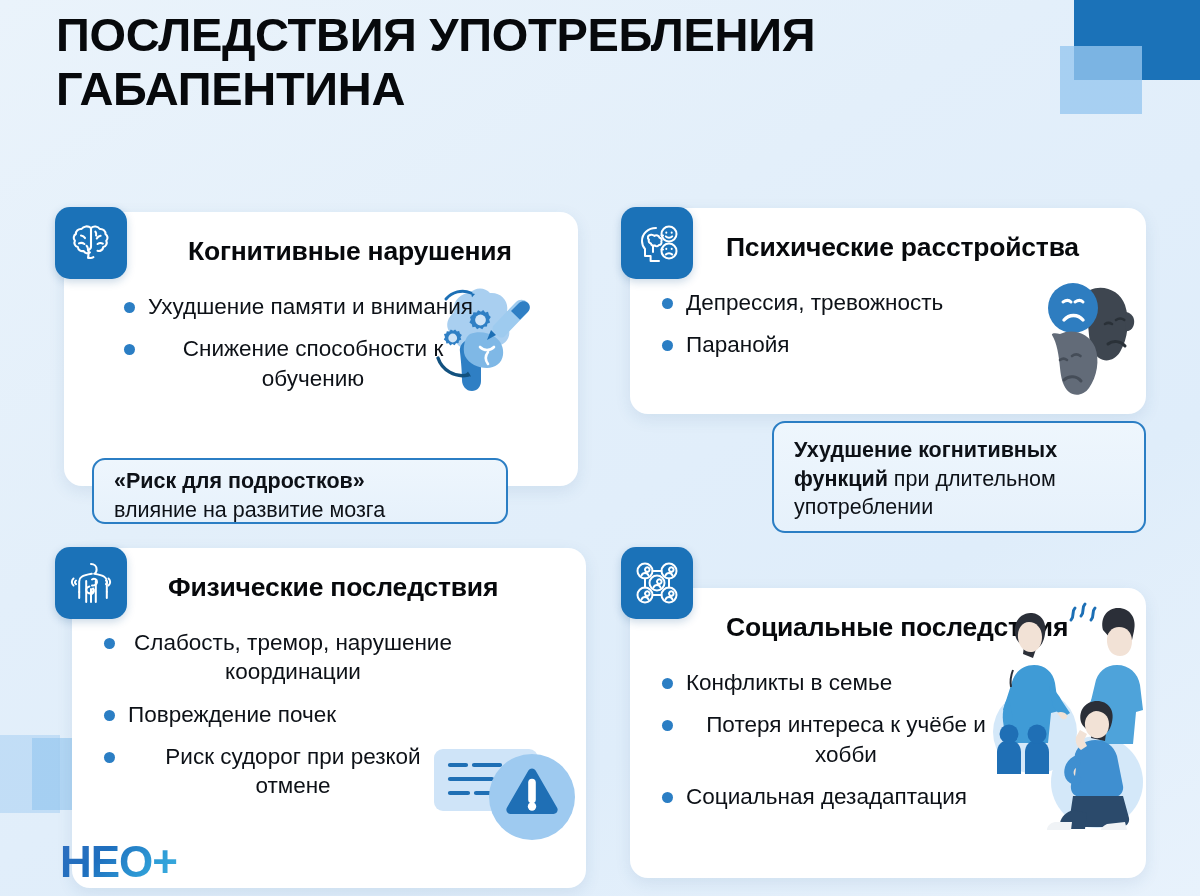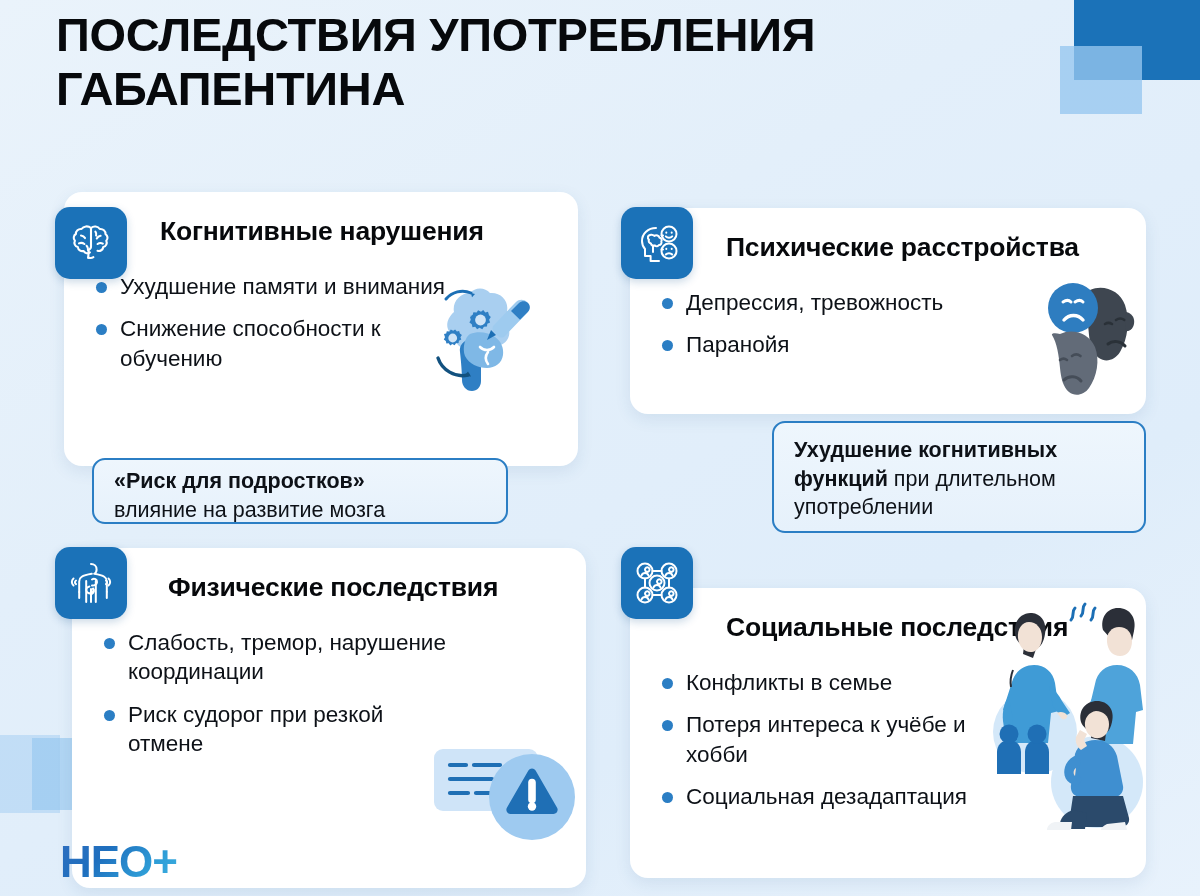--- a/index.html
+++ b/index.html
@@ -64,21 +64,21 @@
   }
 
   
   .card {
     position: absolute;
     background: #ffffff;
     border-radius: 18px;
     box-shadow: 0 5px 16px rgba(38,90,140,0.10);
     overflow: hidden;
   }
-  .card-cognitive { left: 64px;  top: 192px; width: 514px; height: 274px; }
+  .card-cognitive { left: 64px;  top: 212px; width: 514px; height: 274px; padding-left: 28px; }
   .card-mental    { left: 630px; top: 208px; width: 516px; height: 206px; }
   .card-physical  { left: 72px;  top: 548px; width: 514px; height: 340px; }
   .card-social    { left: 630px; top: 548px; width: 516px; height: 290px; margin-top: 40px; }
 
   .card-head {
     display: flex;
     align-items: center;
     height: 78px;
     padding-left: 96px;
   }
@@ -98,21 +98,21 @@
     display: flex; align-items: center; justify-content: center;
     box-shadow: 0 3px 8px rgba(20,80,140,0.22);
     z-index: 3;
   }
   .icon-cognitive { left: 55px;  top: 207px; }
   .icon-mental    { left: 621px; top: 207px; }
   .icon-physical  { left: 55px;  top: 547px; }
   .icon-social    { left: 621px; top: 547px; }
 
   
-  .bullets { padding: 2px 0 0 32px; position: relative; z-index: 2; }
+  .bullets { padding: 2px 0 0 32px; position: relative; z-index: 2; text-align: center; }
   .bullet {
     display: flex;
     align-items: flex-start;
     margin-bottom: 13px;
   }
   .bullet-dot {
     width: 11px; height: 11px;
     border-radius: 50%;
     background: #2b7ec4;
     margin-top: 10px;
@@ -289,20 +289,24 @@
   <div class="card-head">
     <span class="card-title">Физические последствия</span>
   </div>
   <div class="bullets">
     <div class="bullet">
       <span class="bullet-dot"></span>
       <span class="bullet-text">Слабость, тремор, нарушение координации</span>
     </div>
     <div class="bullet">
       <span class="bullet-dot"></span>
+      <span class="bullet-text">Повреждение почек</span>
+    </div>
+    <div class="bullet">
+      <span class="bullet-dot"></span>
       <span class="bullet-text">Риск судорог при резкой отмене</span>
     </div>
   </div>
 </div>
 
 <div class="card-icon icon-physical">
   <svg width="48" height="48" viewBox="0 0 48 48" fill="none" stroke="#ffffff" stroke-width="2" stroke-linecap="round" stroke-linejoin="round">
     <path d="M24 5c3.2 0 5.6 2.4 5.6 5.4 0 2.2-1 3.6-2.4 4.4 4 .6 8 1.6 10.4 3.2 1.6 1 2.2 2.6 2.2 4.4v10.4M12.2 33V22.4c0-1.8.6-3.4 2.2-4.4 2.4-1.6 6.4-2.6 10.4-3.2"></path>
     <path d="M12.2 33v6M39.8 33v6"></path>
     <path d="M19.2 22v21M28.8 22v21"></path>

